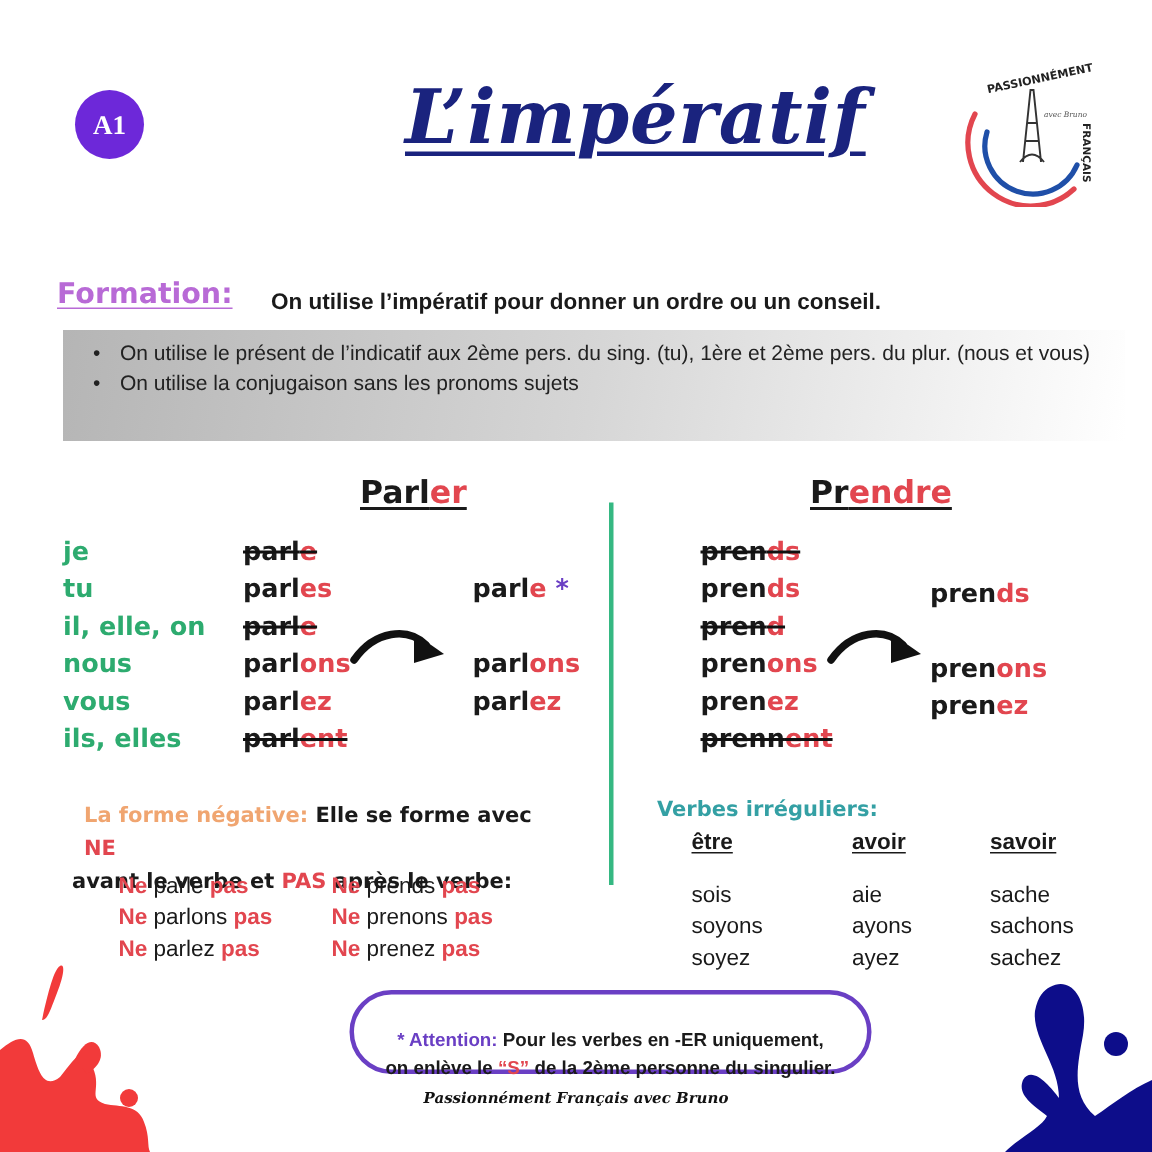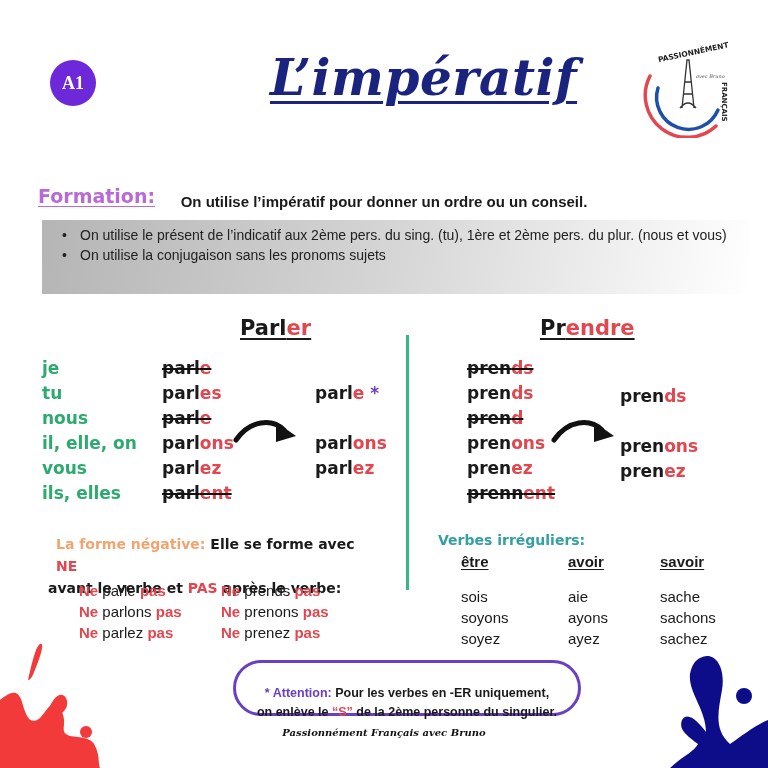--- a/index.html
+++ b/index.html
@@ -70,22 +70,22 @@
     <li>On utilise le présent de l’indicatif aux 2ème pers. du sing. (tu), 1ère et 2ème pers. du plur. (nous et vous)</li>
     <li>On utilise la conjugaison sans les pronoms sujets</li>
   </ul>
 </div>
 
 <div class="abs verb-title" style="left:240px;top:316px;"><span>Parl</span><span class="red">er</span></div>
 
 <div class="abs conj green" style="left:42px;top:356px;">
   <div>je</div>
   <div>tu</div>
+  <div>il, elle, on</div>
   <div>nous</div>
-  <div>il, elle, on</div>
   <div>vous</div>
   <div>ils, elles</div>
 </div>
 
 <div class="abs conj" style="left:162px;top:356px;">
   <div><span class="strike"><span>parl</span><span class="red">e</span></span></div>
   <div><span>parl</span><span class="red">es</span></div>
   <div><span class="strike"><span>parl</span><span class="red">e</span></span></div>
   <div><span>parl</span><span class="red">ons</span></div>
   <div><span>parl</span><span class="red">ez</span></div>

